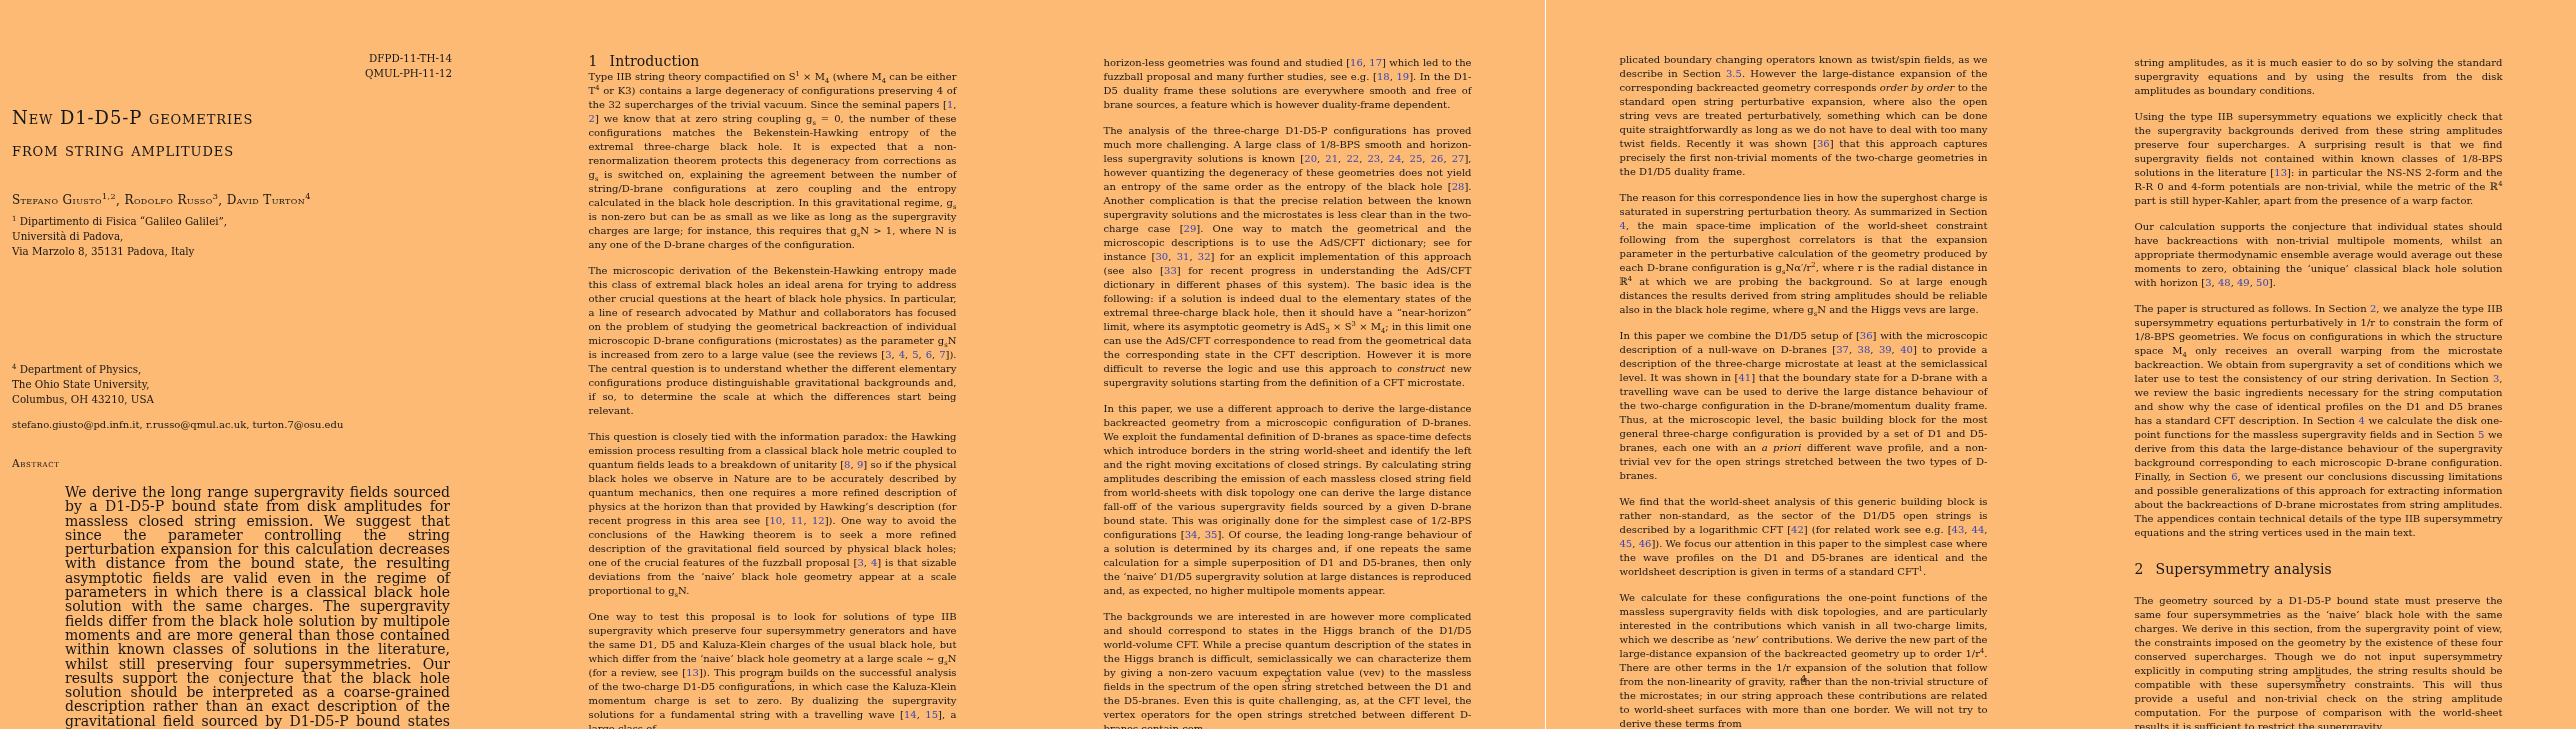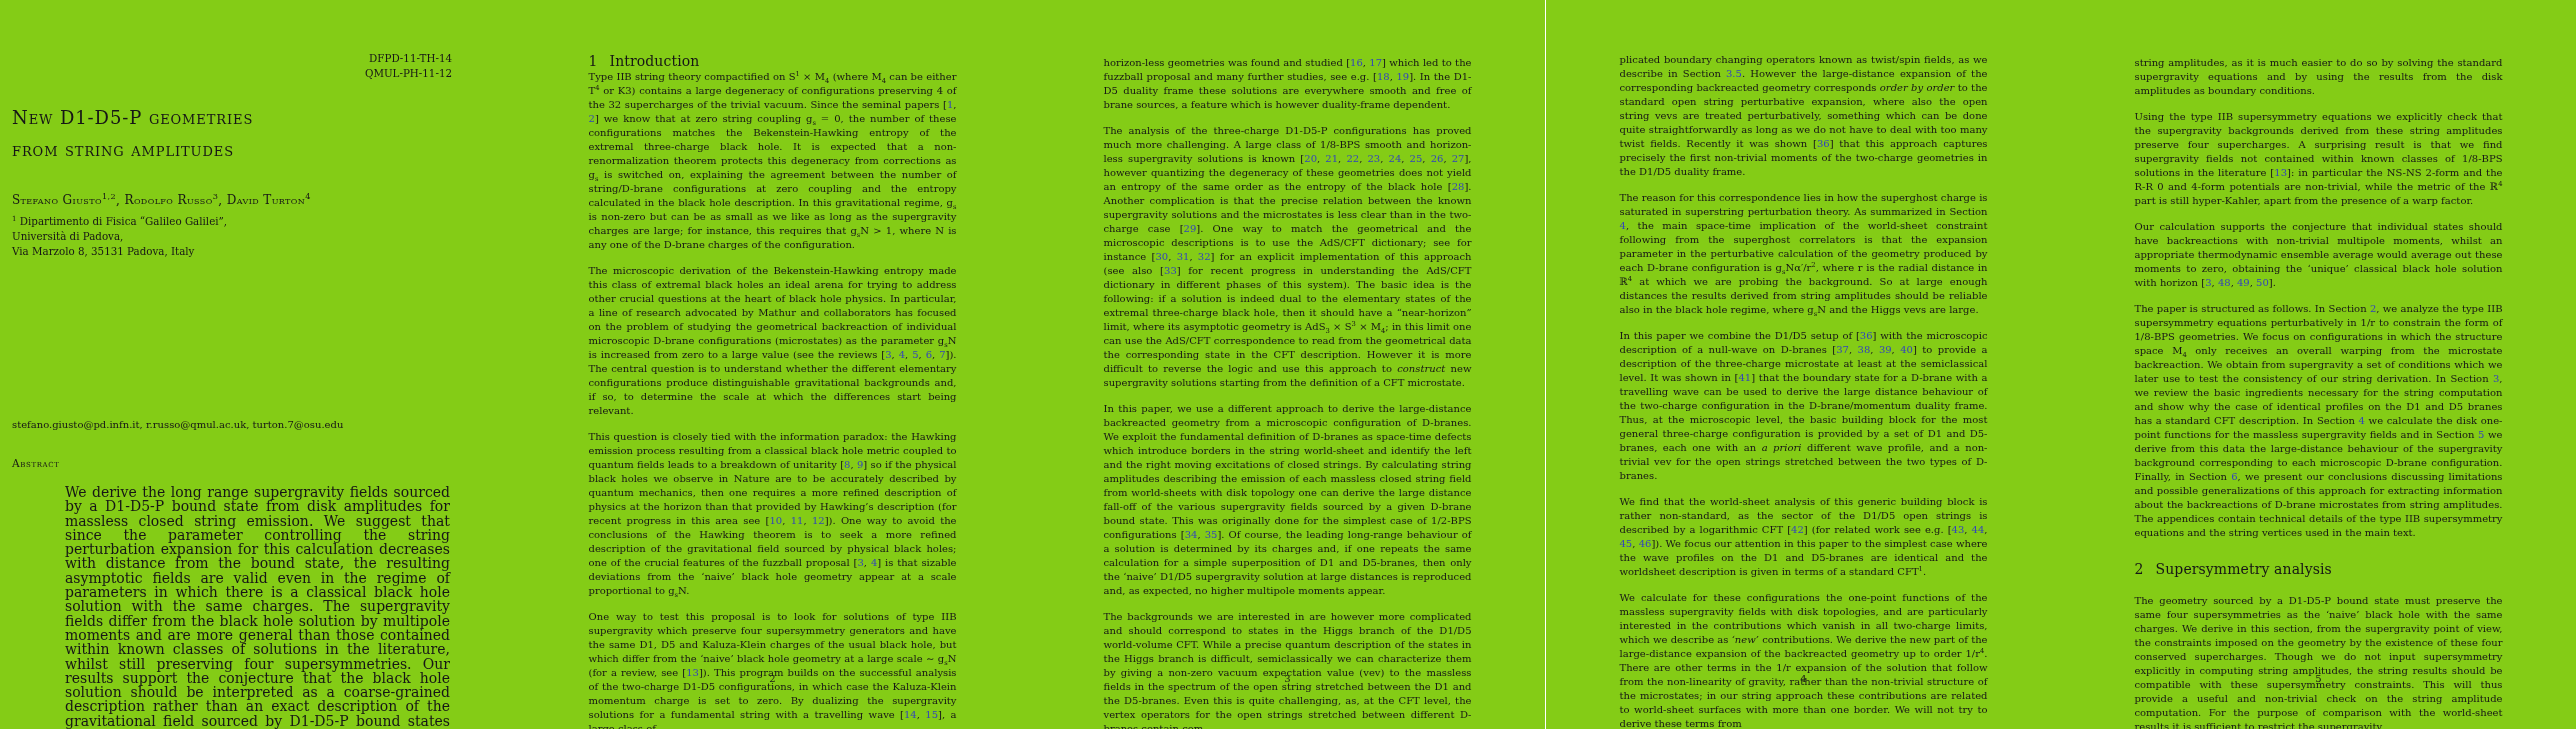--- a/index.html
+++ b/index.html
@@ -1,21 +1,21 @@
 <!DOCTYPE html>
 <html style="font-size:9.7px"><head>
 <meta charset="utf-8">
 <style>
   html,body{margin:0;padding:0}
   body{
     position:relative;width:2576px;height:729px;overflow:hidden;
     background:#ffffff;color:#161616;
     font-family:"DejaVu Serif","Liberation Serif",serif;
   }
-  .page{position:absolute;top:0;width:515px;height:729px;background:#84cc16}
+  .page{position:absolute;top:0;width:515px;height:729px;background:#fdba74}
   #page1{left:0}#page2{left:515px}#page3{left:1030px}#page4{left:1546px}#page5{left:2061px}
 
   
   .arxiv-sidebar{
     position:absolute;left:43px;top:451px;
     transform:translate(-50%,-50%) rotate(-90deg);
     white-space:nowrap;font-size:20px;letter-spacing:0.6px;color:#8a8a8a;
   }
 
   
@@ -62,20 +62,25 @@
   </div>
   <div class="abs-block title-line1">New D1-D5-P geometries</div>
   <div class="abs-block title-line2">from string amplitudes</div>
   <div class="abs-block authors-line rich">Stefano Giusto<sup>1,2</sup>,  Rodolfo Russo<sup>3</sup>,  David Turton<sup>4</sup></div>
 
   <div class="abs-block affil affil-1">
     <div class="rich"><sup>1</sup> Dipartimento di Fisica “Galileo Galilei”,</div>
     <div class="rich">Università di Padova,</div>
     <div class="rich">Via Marzolo 8, 35131 Padova, Italy</div>
   </div>
+  <div class="abs-block affil affil-4">
+    <div class="rich"><sup>4</sup> Department of Physics,</div>
+    <div class="rich">The Ohio State University,</div>
+    <div class="rich">Columbus, OH 43210, USA</div>
+  </div>
 
   <div class="abs-block emails-line">stefano.giusto@pd.infn.it,   r.russo@qmul.ac.uk,   turton.7@osu.edu</div>
   <div class="abs-block abstract-heading">Abstract</div>
   <div class="abstract-text">We derive the long range supergravity fields sourced by a D1-D5-P bound state from disk amplitudes for massless closed string emission. We suggest that since the parameter controlling the string perturbation expansion for this calculation decreases with distance from the bound state, the resulting asymptotic fields are valid even in the regime of parameters in which there is a classical black hole solution with the same charges. The supergravity fields differ from the black hole solution by multipole moments and are more general than those contained within known classes of solutions in the literature, whilst still preserving four supersymmetries. Our results support the conjecture that the black hole solution should be interpreted as a coarse-grained description rather than an exact description of the gravitational field sourced by D1-D5-P bound states in this regime of parameters.</div>
 </section>
 
 <section class="page" id="page2">
   <div class="content">
     <h2 class="sec">
       <span class="secnum">1</span><span>Introduction</span>

